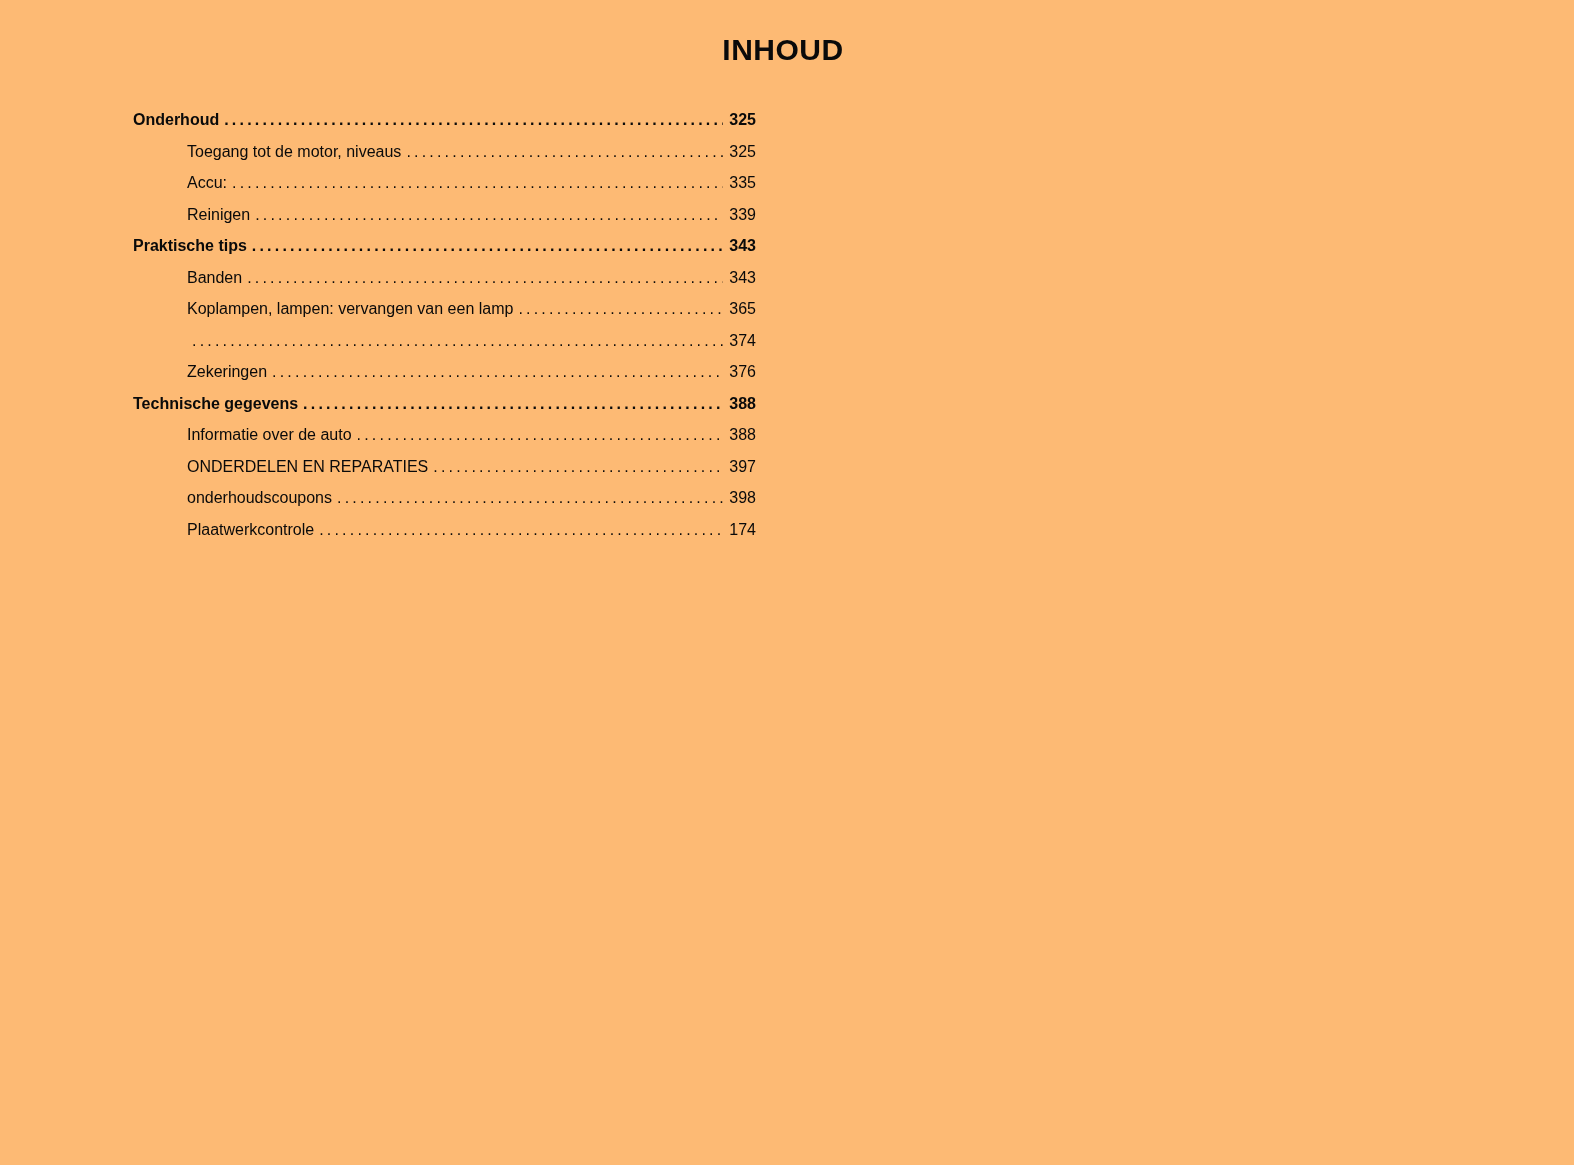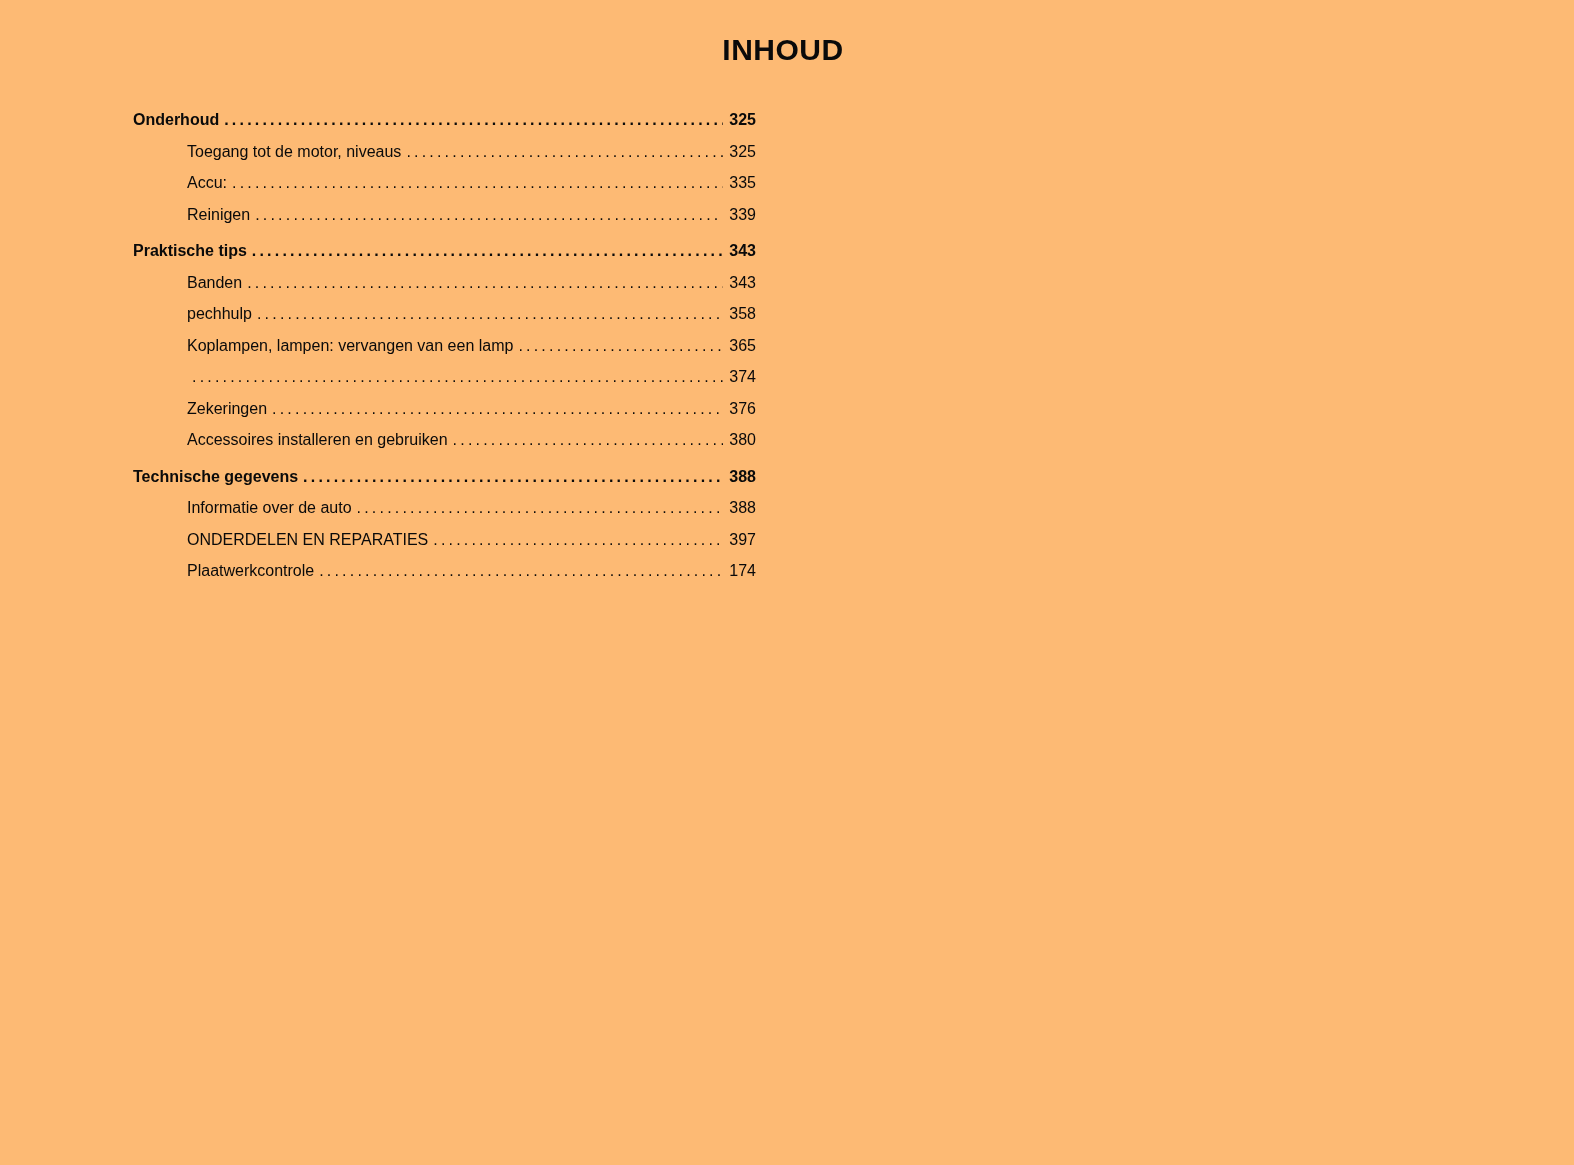--- a/index.html
+++ b/index.html
@@ -39,21 +39,21 @@
     align-items: baseline;
     font-size: 16px;
     line-height: 31.5px;
     white-space: nowrap;
   }
   .toc-row.section {
     font-weight: bold;
   }
   .toc-row.section + .toc-row.item,
   .toc-row.item + .toc-row.item { margin-top: 0; }
-  .toc-row.item + .toc-row.section { margin-top: 5px; }
+  .toc-row.item + .toc-row.section { }
   .toc-row.item {
     padding-left: 54px;
   }
   .lbl {
     flex: 0 0 auto;
   }
   .leader {
     flex: 1 1 auto;
     overflow: hidden;
     margin: 0 6px 0 5px;
@@ -99,57 +99,52 @@
         <span class="lbl">Praktische tips</span>
         <span class="leader"></span>
         <span class="pg">343</span>
       </div>
       <div class="toc-row item">
         <span class="lbl">Banden</span>
         <span class="leader"></span>
         <span class="pg">343</span>
       </div>
       <div class="toc-row item">
-        <span class="lbl">pechhulp</span>
-        <span class="leader"></span>
-        <span class="pg">358</span>
-      </div>
-      <div class="toc-row item">
         <span class="lbl">Koplampen, lampen: vervangen van een lamp</span>
         <span class="leader"></span>
         <span class="pg">365</span>
       </div>
       <div class="toc-row item">
         <span class="leader"></span>
         <span class="pg">374</span>
       </div>
       <div class="toc-row item">
         <span class="lbl">Zekeringen</span>
         <span class="leader"></span>
         <span class="pg">376</span>
-      </div>
-      <div class="toc-row item">
-        <span class="lbl">Accessoires installeren en gebruiken</span>
-        <span class="leader"></span>
-        <span class="pg">380</span>
       </div>
       <div class="toc-row section">
         <span class="lbl">Technische gegevens</span>
         <span class="leader"></span>
         <span class="pg">388</span>
       </div>
       <div class="toc-row item">
         <span class="lbl">Informatie over de auto</span>
         <span class="leader"></span>
         <span class="pg">388</span>
       </div>
       <div class="toc-row item">
         <span class="lbl">ONDERDELEN EN REPARATIES</span>
         <span class="leader"></span>
         <span class="pg">397</span>
       </div>
       <div class="toc-row item">
+        <span class="lbl">onderhoudscoupons</span>
+        <span class="leader"></span>
+        <span class="pg">398</span>
+      </div>
+      <div class="toc-row item">
         <span class="lbl">Plaatwerkcontrole</span>
         <span class="leader"></span>
         <span class="pg">174</span>
       </div>
     </div>
 </div>
 
 </body></html>

